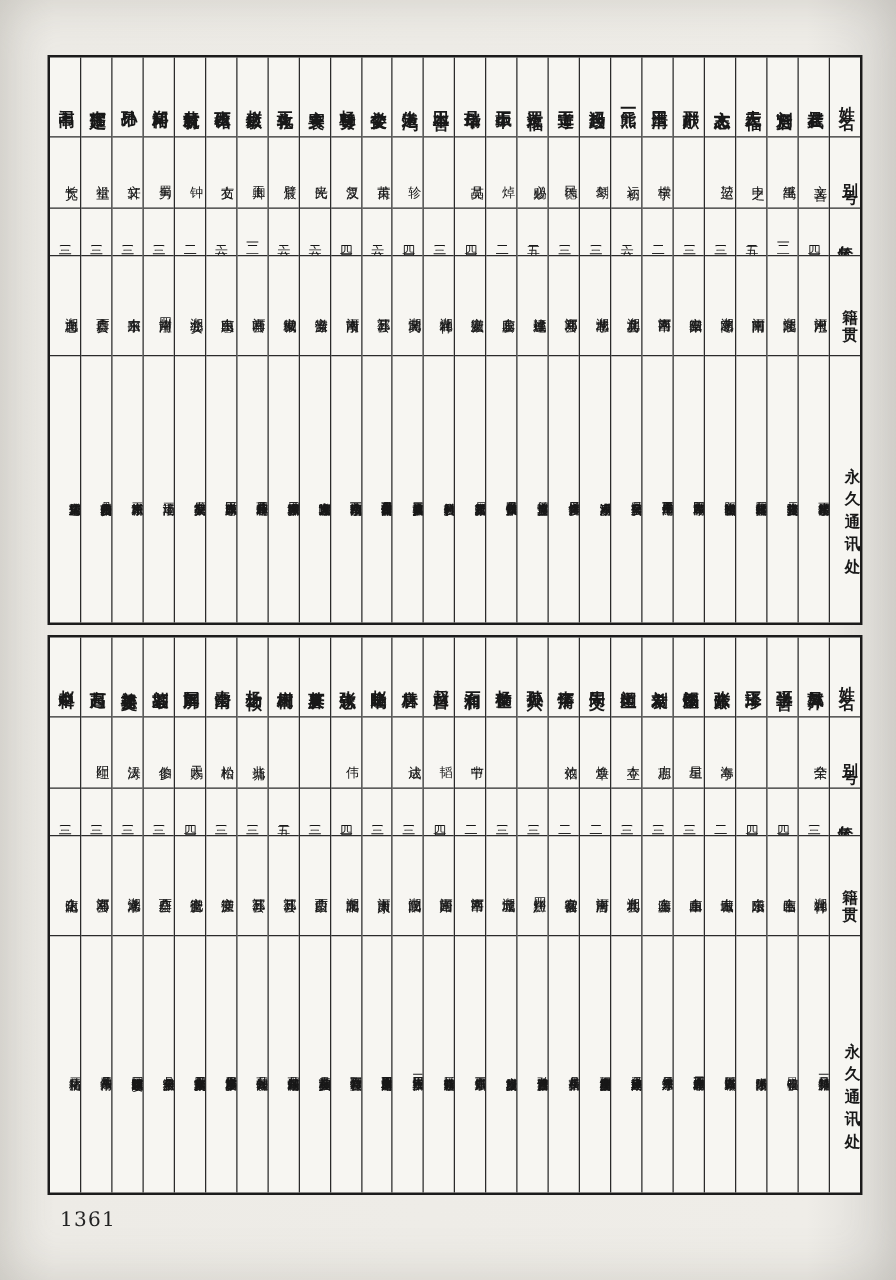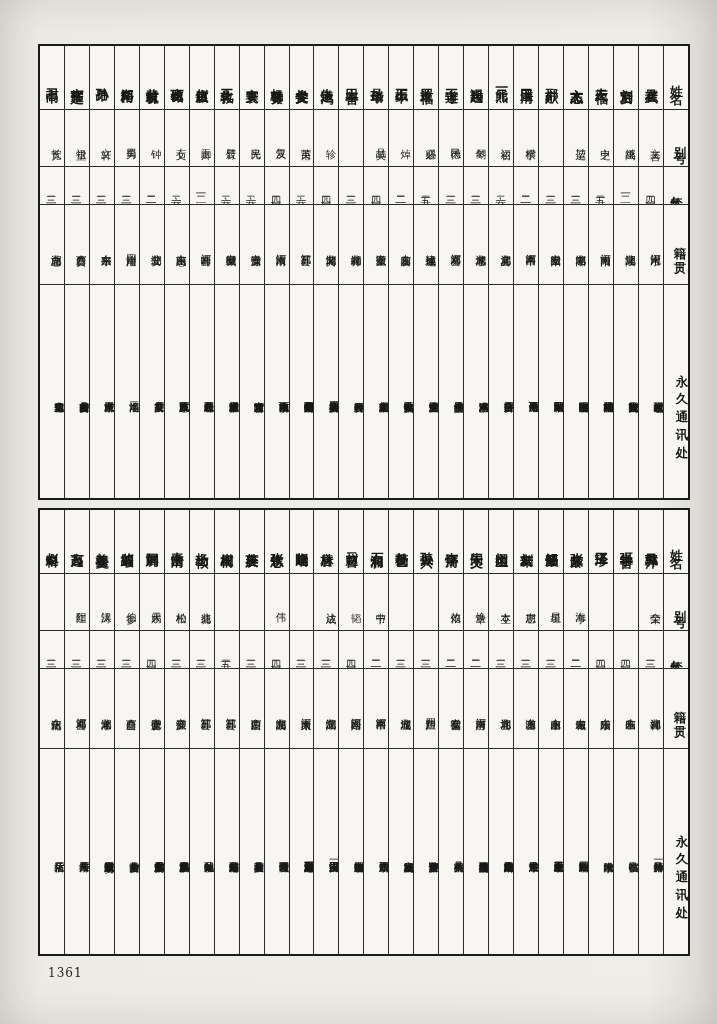--- a/index.html
+++ b/index.html
@@ -50,21 +50,21 @@
   
   .hcol .cell{font-weight:bold;}
   .hcol .c-name  {font-size:13px;letter-spacing:7px;padding-top:8px;}
   .hcol .c-alias {font-size:12.5px;letter-spacing:6px;padding-top:8px;}
   .hcol .c-age   {font-size:12.5px;letter-spacing:1px;padding-top:2px;}
   .hcol .c-native{font-size:12.5px;letter-spacing:14px;padding-top:12px;}
   .hcol .c-addr  {font-size:12.5px;letter-spacing:18px;padding-top:34px;}
   .pageno{
     position:absolute;left:48px;top:966px;
     font-family:"DejaVu Serif",serif;
-    font-size:12px;color:#222;letter-spacing:1px;
+    font-size:16px;color:#222;letter-spacing:1px;
   }
 </style>
 </head>
 <body>
 
 <div class="page">
   <div class="roster top">
   <div class="col hcol">
     <div class="cell c-name">姓名</div>
     <div class="cell c-alias">别号</div>

